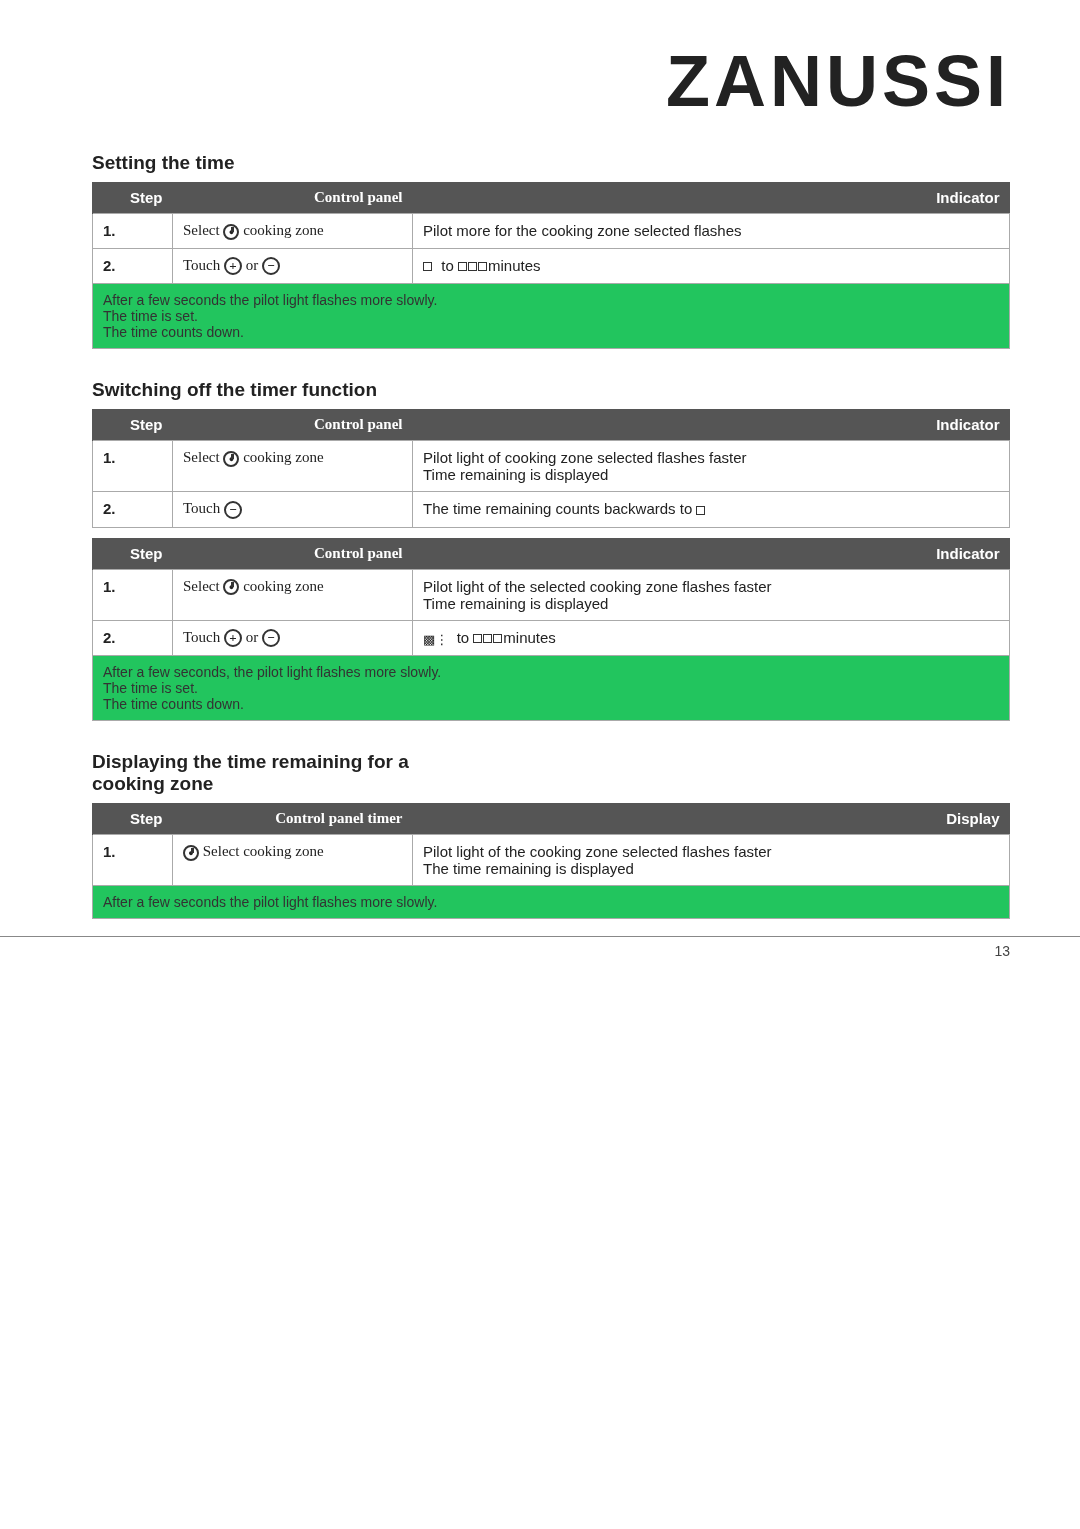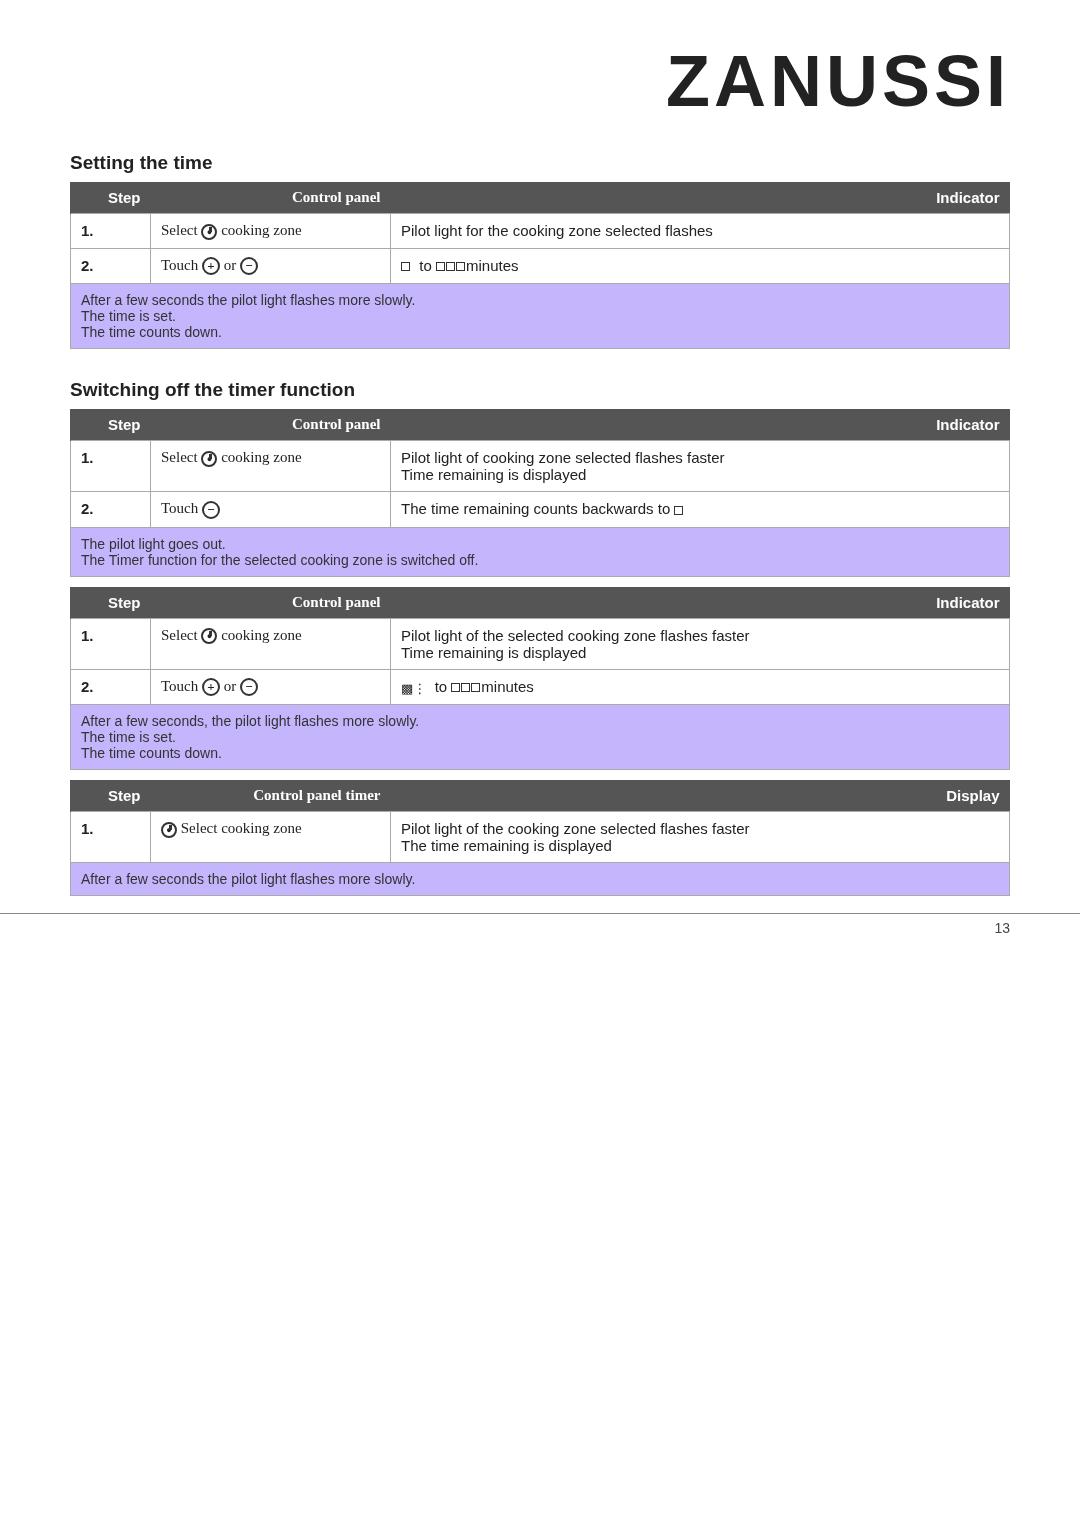--- a/index.html
+++ b/index.html
@@ -7,21 +7,21 @@
       background: #fff;
       font-family: Arial, Helvetica, sans-serif;
       font-size: 15px;
       color: #222;
       width: 1080px;
       min-height: 1529px;
       position: relative;
     }
 
     .page-wrapper {
-      padding: 40px 70px 60px 70px;
+      padding: 40px 70px 60px 92px;
       position: relative;
     }
 
     
     .logo {
       text-align: right;
       margin-bottom: 30px;
     }
     .logo-text {
       font-size: 72px;
@@ -68,21 +68,21 @@
 
     .step-col { width: 80px; font-weight: bold; }
     .control-col { width: 240px; font-family: Liberation Serif, serif; }
     .indicator-col { }
 
     .note-row td {
       border: 1px solid #aaa;
       padding: 8px 10px;
       font-size: 14px;
       color: #333;
-      background: #c4b5fd;
+      background: #22c55e;
     }
 
     .section-block {
       margin-bottom: 10px;
     }
 
     
     .footer {
       position: absolute;
       bottom: 30px;
@@ -161,21 +161,21 @@
           <th class="control-col">Control panel</th>
           <th class="indicator-col">Indicator</th>
         </tr>
       </thead>
       <tbody>
         <tr>
           <td class="step-col"><strong>1.</strong></td>
           <td class="control-col">
             Select <span class="icon-timer" style="display:inline-block;width:16px;height:16px;border:2px solid #333;border-radius:50%;vertical-align:middle;position:relative;font-size:9px;line-height:12px;text-align:center;">●<span style="position:absolute;top:1px;left:6px;width:1.5px;height:5px;background:#333;display:block;"></span></span> cooking zone
           </td>
-          <td class="indicator-col">Pilot light for the cooking zone selected flashes</td>
+          <td class="indicator-col">Pilot more for the cooking zone selected flashes</td>
         </tr>
         <tr>
           <td class="step-col"><strong>2.</strong></td>
           <td class="control-col">
             Touch <span class="icon-circle">+</span> or <span class="icon-circle">−</span>
           </td>
           <td class="indicator-col">
             <span class="small-square"></span>
             &nbsp;to <span class="small-square"></span><span class="small-square"></span><span class="small-square"></span>minutes
           </td>
@@ -211,26 +211,20 @@
         </tr>
         <tr>
           <td class="step-col"><strong>2.</strong></td>
           <td class="control-col">
             Touch <span class="icon-circle">−</span>
           </td>
           <td class="indicator-col">
             The time remaining counts backwards to <span class="small-square"></span>
           </td>
         </tr>
-        <tr class="note-row">
-          <td colspan="3">
-            The pilot light goes out.<br>
-            The Timer function for the selected cooking zone is switched off.
-          </td>
-        </tr>
       </tbody>
     </table>
   </div>
 
   <div class="section-block">
     <table class="instruction-table">
       <thead>
         <tr>
           <th class="step-col">Step</th>
           <th class="control-col">Control panel</th>
@@ -260,20 +254,21 @@
             After a few seconds, the pilot light flashes more slowly.<br>
             The time is set.<br>
             The time counts down.
           </td>
         </tr>
       </tbody>
     </table>
   </div>
 
   <div class="section-block">
+    <div class="section-title">Displaying the time remaining for a<br>cooking zone</div>
     <table class="instruction-table">
       <thead>
         <tr>
           <th class="step-col">Step</th>
           <th class="control-col">Control panel timer</th>
           <th class="indicator-col">Display</th>
         </tr>
       </thead>
       <tbody>
         <tr>

